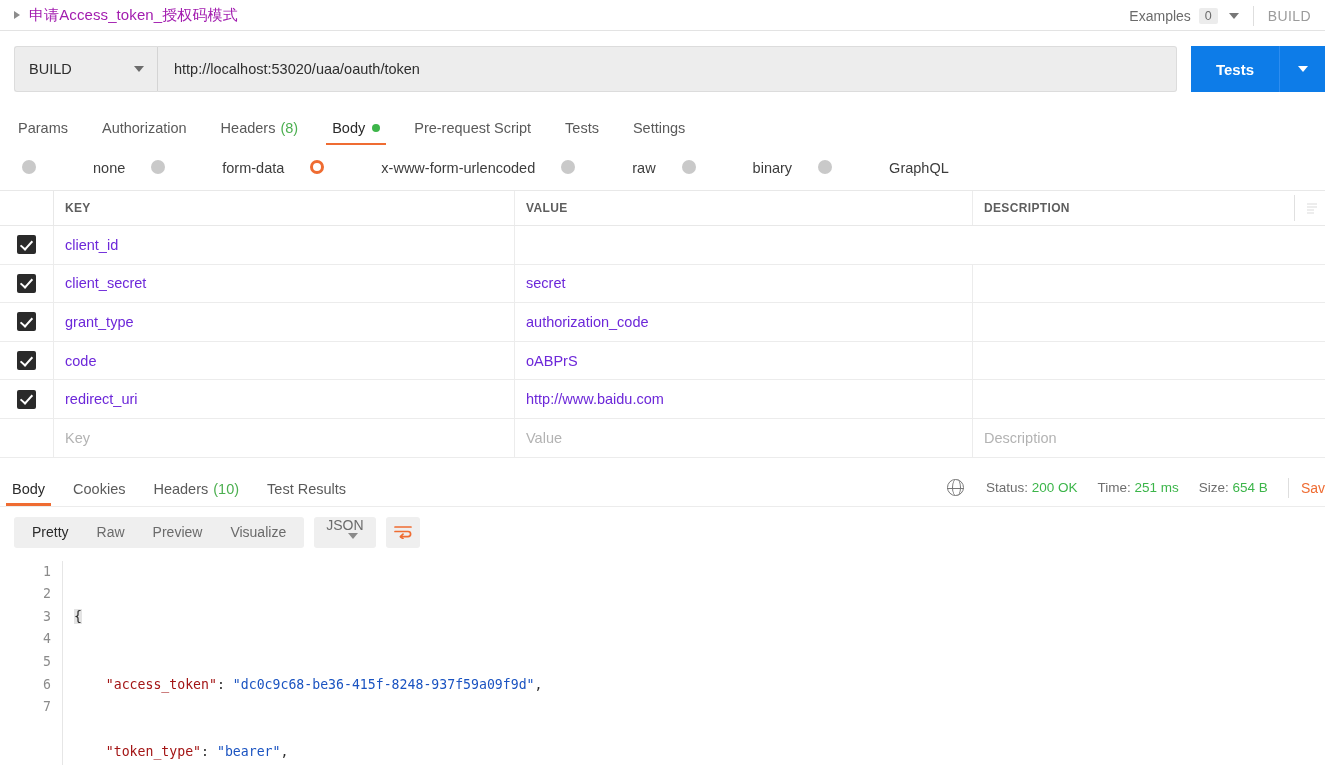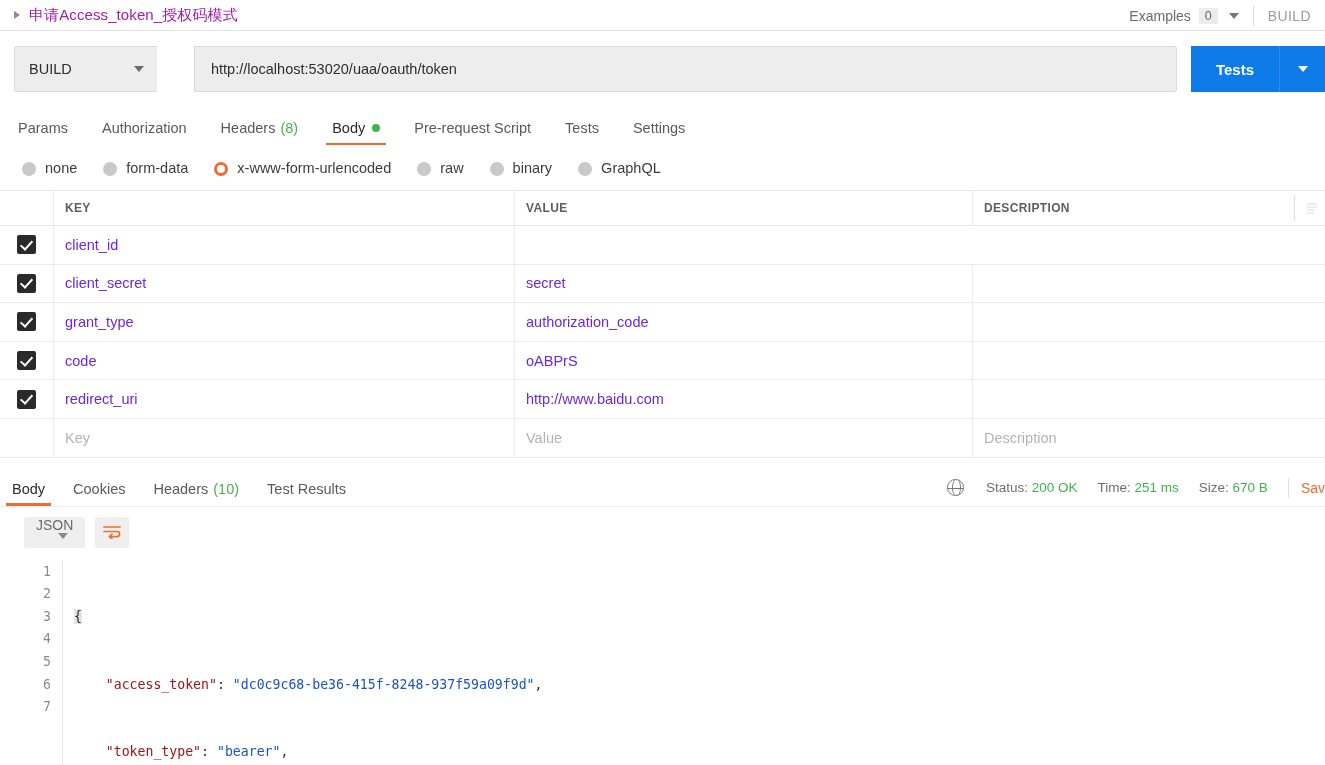--- a/index.html
+++ b/index.html
@@ -87,21 +87,20 @@
   .url-box {
     flex: 1 1 auto; height: 46px;
     background: #ededed;
     border: 1px solid #dcdcdc;
     border-left: 1px solid #d4d4d4;
     border-radius: 0 3px 3px 0;
     display: flex; align-items: center;
     padding: 0 14px;
     margin-right: 14px;
     overflow: hidden;
-    margin-left: 37px;
   }
   .url-text {
     font-size: 14.5px; color: #2e2e2e; white-space: nowrap;
     background: none; border: none; outline: none; width: 100%;
     font-family: "Liberation Sans", sans-serif;
   }
   .send-group { display: flex; flex: none; }
   .send-btn {
     width: 88px; height: 46px;
     background: #0d7ce8;
@@ -152,24 +151,25 @@
     background: #3db54a; margin-left: 7px;
   }
 
   
   .radios {
     display: flex; align-items: center;
     padding: 14px 0 14px 22px;
     height: 45px;
   }
   .radio-item {
-    display: flex; align-items: flex-end;
+    display: flex; align-items: flex-start;
     margin-right: 26px;
     cursor: pointer;
     white-space: nowrap;
+    gap: 48px;
   }
   .rdot {
     width: 14px; height: 14px; border-radius: 50%;
     background: #c9c9c9; margin-right: 9px; flex: none;
   }
   .rdot.on {
     background: #fff;
     border: 3.5px solid #ef6c32;
   }
   .rlabel { font-size: 14.5px; color: #3d3d3d; }
@@ -562,28 +562,34 @@
       <span class="meta-item">
         <span>Status:</span>
         <span class="meta-val">200 OK</span>
       </span>
       <span class="meta-item">
         <span>Time:</span>
         <span class="meta-val">251 ms</span>
       </span>
       <span class="meta-item">
         <span>Size:</span>
-        <span class="meta-val">670 B</span>
+        <span class="meta-val">654 B</span>
       </span>
       <span class="meta-sep"></span>
       <span class="save-resp">Sav</span>
     </div>
   </div>
 
   <div class="viewer-bar">
+    <div class="seg-group">
+      <span class="seg active">Pretty</span>
+      <span class="seg">Raw</span>
+      <span class="seg">Preview</span>
+      <span class="seg">Visualize</span>
+    </div>
     <div class="fmt-group">
       <span class="fmt-txt">JSON</span>
       <span class="fmt-caret"></span>
     </div>
     <div class="wrap-btn">
       <svg width="18" height="14" viewBox="0 0 18 14">
         <path d="M1 2h16M1 6.5h13a2.6 2.6 0 0 1 0 5.2H7" stroke="#ef6c32" stroke-width="1.7" fill="none" stroke-linecap="round"></path>
         <path d="M9 9.2 6.4 11.7 9 13.6" stroke="#ef6c32" stroke-width="1.7" fill="none" stroke-linecap="round" stroke-linejoin="round"></path>
       </svg>
     </div>

